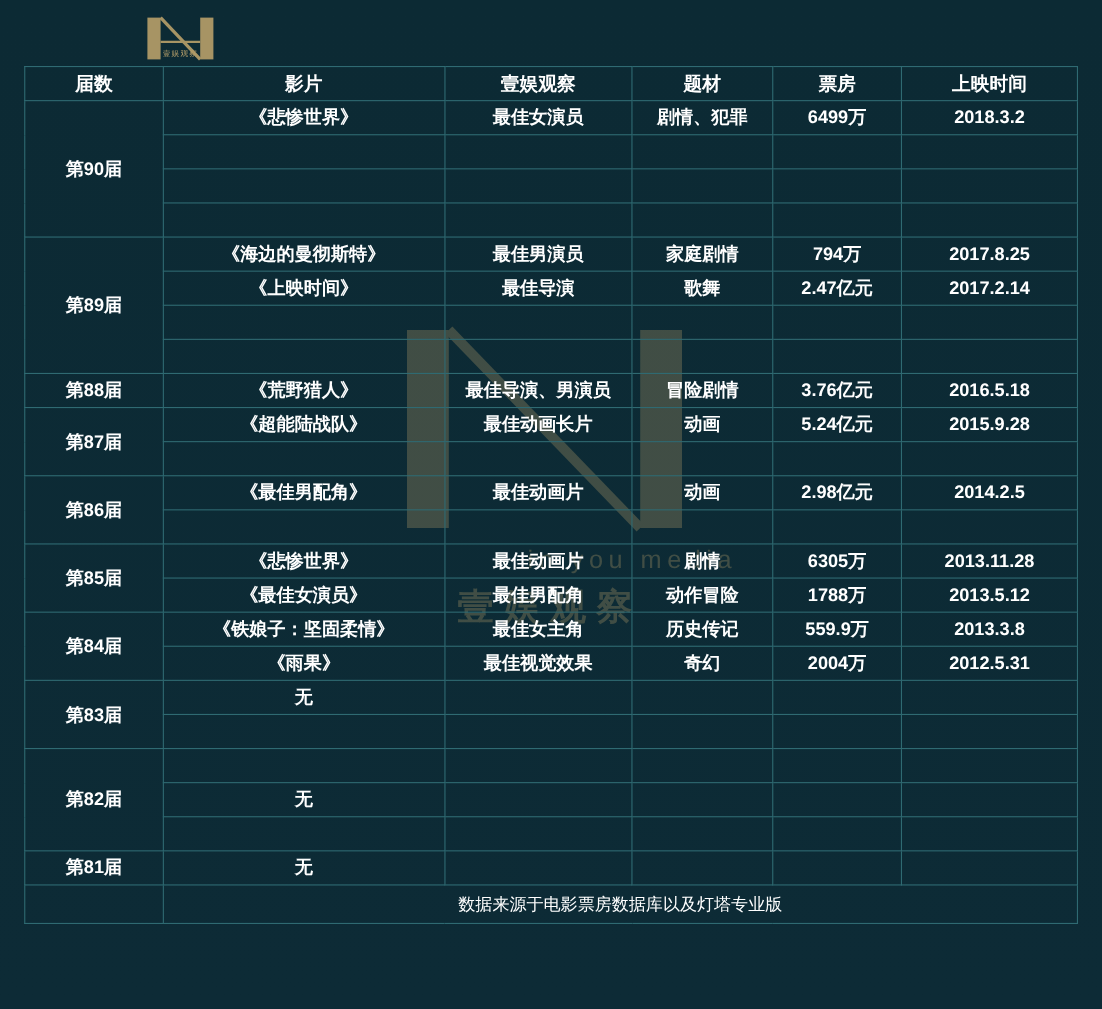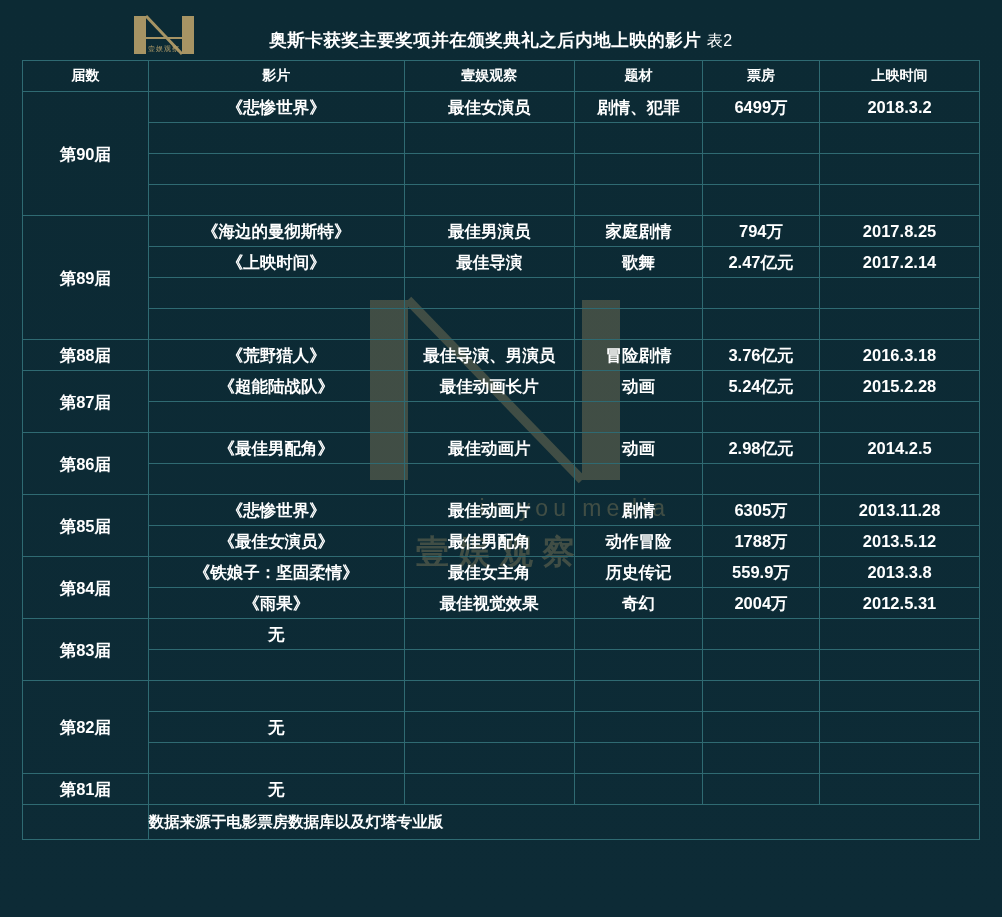--- a/index.html
+++ b/index.html
@@ -84,53 +84,49 @@
     color:#ffffff;
     text-align:center;
     font-size:16.5px;
     font-weight:bold;
     padding:0;
     background:transparent;
     position:relative;
   }
   thead th{
     height:30px;
-    font-size:14px;
+    font-size:17px;
   }
   .c0{width:118px;}
   .c1{width:240px;}
   .c2{width:160px;}
   .c3{width:120px;}
   .c4{width:110px;}
   .c5{width:150px;}
   tbody td{height:30px;line-height:30px;}
   .footer-row td{
     height:34px;
-    text-align:left;
+    text-align:center;
     font-size:15.5px;
-    font-weight:bold;
+    font-weight:normal;
   }
 </style>
 </head>
 <body>
 
 <div class="frame">
 
   <svg class="logo-top" viewBox="0 0 80 52">
     <path d="M10 46 L10 8 L22 8 L22 46 Z" fill="#b8a06a"></path>
     <path d="M58 46 L58 8 L70 8 L70 46 Z" fill="#b8a06a"></path>
     <path d="M22 8 L58 46" stroke="#b8a06a" stroke-width="3" fill="none"></path>
     <path d="M22 30 L58 30" stroke="#b8a06a" stroke-width="2" fill="none"></path>
   </svg>
   <div class="logo-sub">壹娱观察</div>
 
-  <div class="title">
-    <span>奥斯卡获奖主要奖项并在颁奖典礼之后内地上映的影片</span>
-    <span class="small">表2</span>
-  </div>
 
   <div class="watermark">
     <svg viewBox="0 0 340 210" width="340" height="210">
       <path d="M40 200 L40 20 L78 20 L78 200 Z" fill="#b8a06a"></path>
       <path d="M252 200 L252 20 L290 20 L290 200 Z" fill="#b8a06a"></path>
       <path d="M78 20 L252 200" stroke="#b8a06a" stroke-width="9" fill="none"></path>
       <circle cx="118" cy="228" r="13" stroke="#b8a06a" stroke-width="4" fill="none"></circle>
     </svg>
     <div class="wm-text">in you media</div>
     <div class="wm-text2">壹娱观察</div>
@@ -213,29 +209,29 @@
           <td></td>
           <td></td>
           <td></td>
         </tr>
         <tr>
           <td rowspan="1">第88届</td>
           <td>《荒野猎人》</td>
           <td>最佳导演、男演员</td>
           <td>冒险剧情</td>
           <td>3.76亿元</td>
-          <td>2016.3.18</td>
+          <td>2016.5.18</td>
         </tr>
         <tr>
           <td rowspan="2">第87届</td>
           <td>《超能陆战队》</td>
           <td>最佳动画长片</td>
           <td>动画</td>
           <td>5.24亿元</td>
-          <td>2015.2.28</td>
+          <td>2015.9.28</td>
         </tr>
         <tr>
           <td></td>
           <td></td>
           <td></td>
           <td></td>
           <td></td>
         </tr>
         <tr>
           <td rowspan="2">第86届</td>

